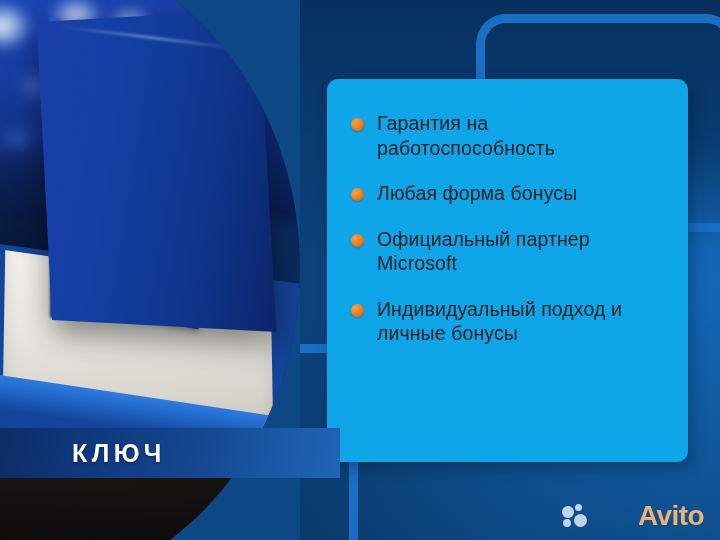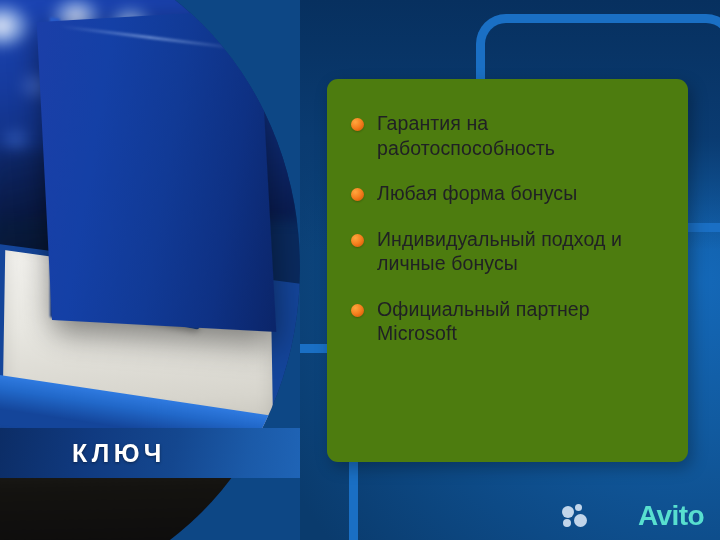--- a/index.html
+++ b/index.html
@@ -233,21 +233,21 @@
     background: linear-gradient(100deg, #3d82e4, #2a67c6);
     transform: rotate(11deg) skewX(-20deg);
     filter: blur(.4px);
   }
 
   
   .key-band {
     position: absolute;
     left: 0;
     top: 428px;
-    width: 300px;
+    width: 340px;
     height: 50px;
     background: linear-gradient(100deg, #0c2d66 0%, #103a80 30%, #14478f 58%, #1b5aa8 82%, #1f64b6 100%);
     display: flex;
     align-items: center;
     z-index: 6;
   }
   .key-band-text {
     color: #ffffff;
     font-size: 25px;
     font-weight: bold;
@@ -257,21 +257,21 @@
     line-height: 1;
   }
 
   
   .card {
     position: absolute;
     left: 327px;
     top: 79px;
     width: 361px;
     height: 383px;
-    background: #4d7c0f;
+    background: #0ea5e9;
     border-radius: 11px;
     box-shadow: 4px 6px 16px rgba(0,0,0,.28);
     z-index: 5;
     box-sizing: border-box;
     padding: 32px 18px 26px 24px;
     display: flex;
     flex-direction: column;
     justify-content: flex-start;
     gap: 21px;
   }
@@ -317,21 +317,21 @@
     position: absolute;
     display: block;
     border-radius: 50%;
     background: #cfe0f2;
   }
   .avito-dots i.d1 { left: 0px;  top: 2px;  width: 12px; height: 12px; }
   .avito-dots i.d2 { left: 13px; top: 0px;  width: 7px;  height: 7px;  }
   .avito-dots i.d3 { left: 1px;  top: 15px; width: 8px;  height: 8px;  }
   .avito-dots i.d4 { left: 12px; top: 10px; width: 13px; height: 13px; }
   .avito-word {
-    color: #5eead4;
+    color: #fdba74;
     font-size: 28px;
     font-weight: bold;
     letter-spacing: -.6px;
     line-height: 1;
     margin-left: 44px;
   }
 </style>
 </head>
 <body>
 
@@ -378,26 +378,26 @@
     </div>
 
 
     <div class="feature">
       <span class="bullet"></span>
       <span class="feature-text">Любая форма бонусы</span>
     </div>
 
     <div class="feature">
       <span class="bullet"></span>
-      <span class="feature-text">Индивидуальный подход и личные бонусы</span>
+      <span class="feature-text">Официальный партнер Microsoft</span>
     </div>
 
     <div class="feature">
       <span class="bullet"></span>
-      <span class="feature-text">Официальный партнер Microsoft</span>
+      <span class="feature-text">Индивидуальный подход и личные бонусы</span>
     </div>
 
   </div>
 
   <div class="avito">
     <span class="avito-dots">
       <i class="d1"></i>
         <i class="d2"></i>
         <i class="d3"></i>
         <i class="d4"></i>

